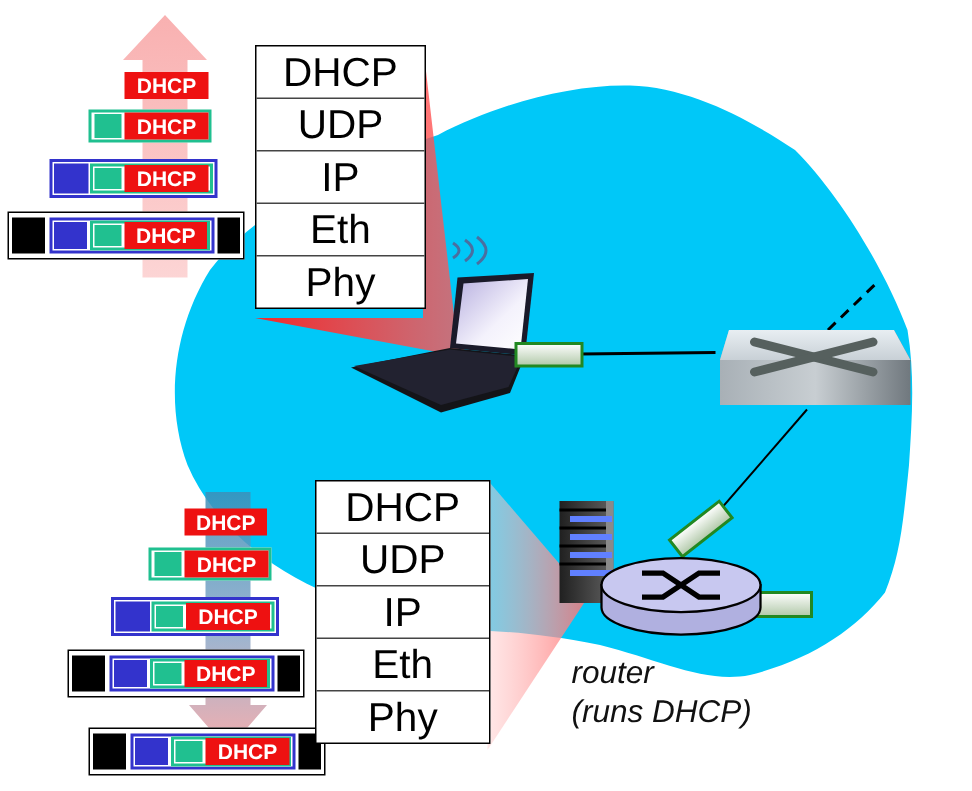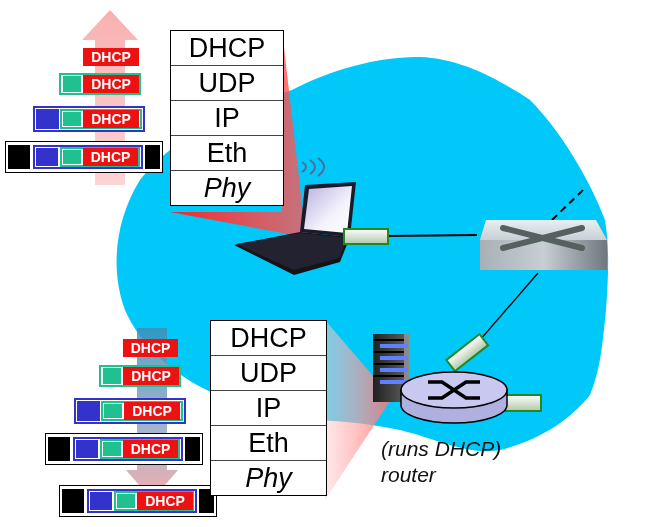--- a/index.html
+++ b/index.html
@@ -1,20 +1,20 @@
 <!DOCTYPE html>
 <html><head>
 <meta charset="utf-8">
 <style>
   html, body { margin: 0; padding: 0; background: #ffffff; }
   body { width: 648px; height: 527px; position: relative; overflow: hidden; font-family: "Liberation Sans", sans-serif; }
   #scene { position: absolute; left: 0; top: 0; width: 648px; height: 527px; }
   .stack { position: absolute; background: #fff; border: 1.5px solid #000; }
   .stack .layer { height: 34px; border-bottom: 1.5px solid #444; display: flex; align-items: center; justify-content: center; font-size: 27px; color: #000; }
-  .stack .layer:last-child { border-bottom: none; font-style: italic; }
+  .stack .layer:last-child { border-bottom: none; }
   #stack-top { left: 170px; top: 30px; width: 112px; }
   #stack-bottom { left: 210px; top: 320px; width: 115px; }
   .pkt { position: absolute; height: 22px; }
   .pkt .seg { position: absolute; top: 0; height: 100%; box-sizing: border-box; }
   .dhcp-tag { position: absolute; background: #ee1111; color: #fff; font-weight: bold; font-size: 14px; line-height: 18px; text-align: center; }
   .label { position: absolute; font-style: italic; font-size: 21px; color: #111; line-height: 26px; }
 </style>
 </head>
 <body>
 
@@ -214,15 +214,15 @@
 
 <div class="stack" id="stack-bottom">
   <div class="layer">DHCP</div>
   <div class="layer">UDP</div>
   <div class="layer">IP</div>
   <div class="layer">Eth</div>
   <div class="layer">Phy</div>
 </div>
 
 <div class="label" style="left:381px; top:436px;">
+  <div>router</div>
   <div>(runs DHCP)</div>
-  <div>router</div>
 </div>
 
 </body></html>

